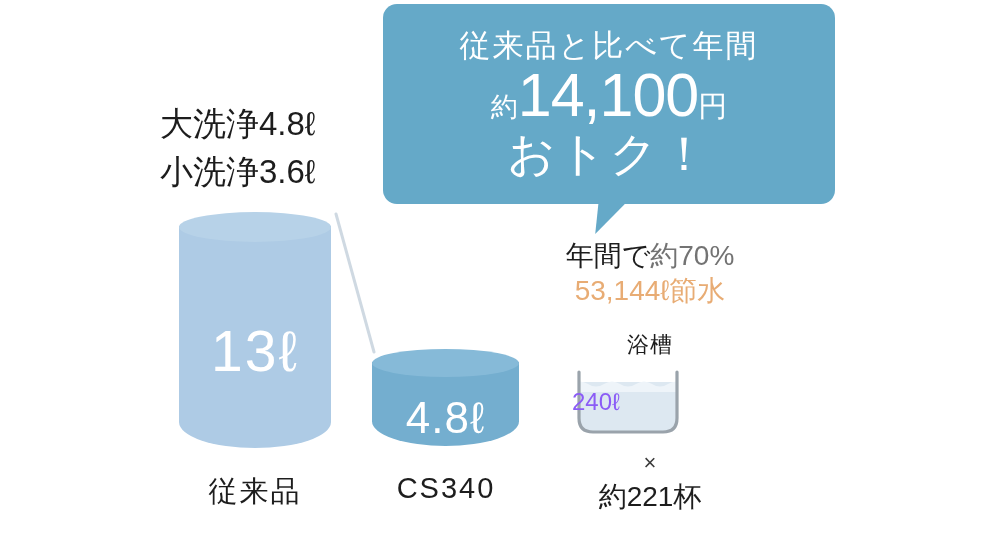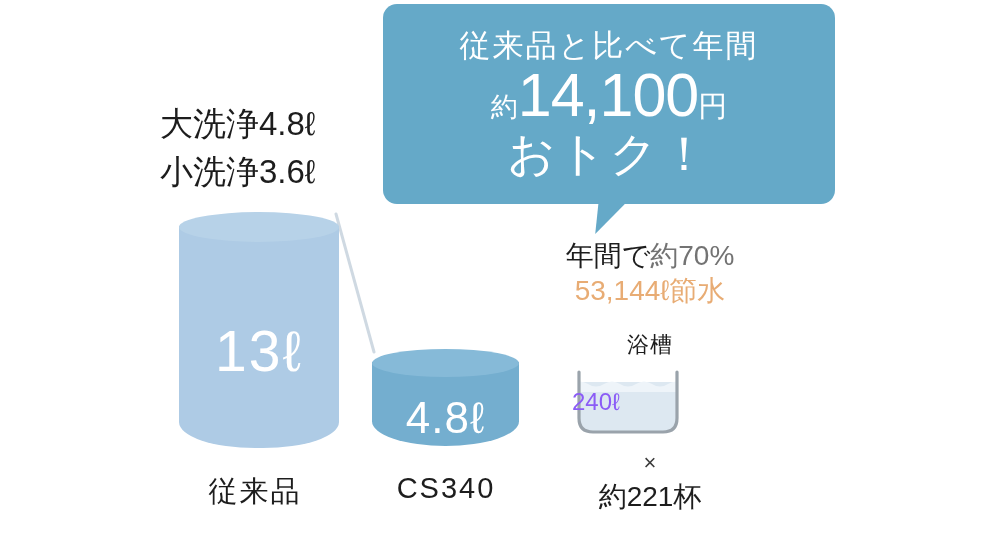--- a/index.html
+++ b/index.html
@@ -117,21 +117,20 @@
     color: #ffffff;
     white-space: nowrap;
   }
 
   
   #cyl-old {
     left: 179px;
     top: 212px;
     width: 152px;
     height: 250px;
-    padding-left: 8px;
   }
   #cyl-old .body {
     top: 14px;
     height: 222px;
     background: #aecbe5;
     border-radius: 0 0 76px 76px / 0 0 26px 26px;
   }
   #cyl-old .top {
     top: 0px;
     height: 30px;

